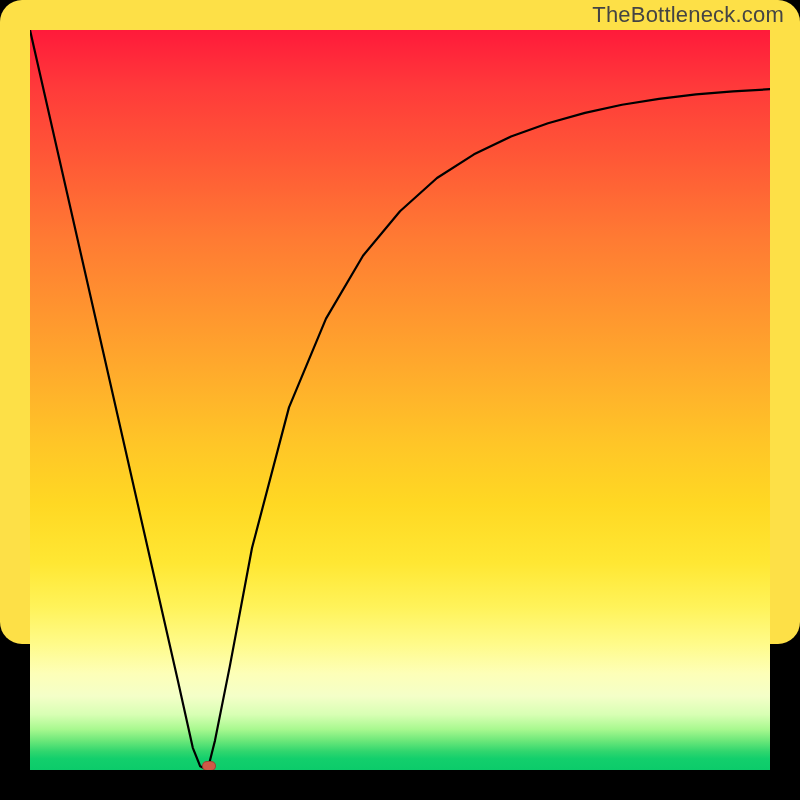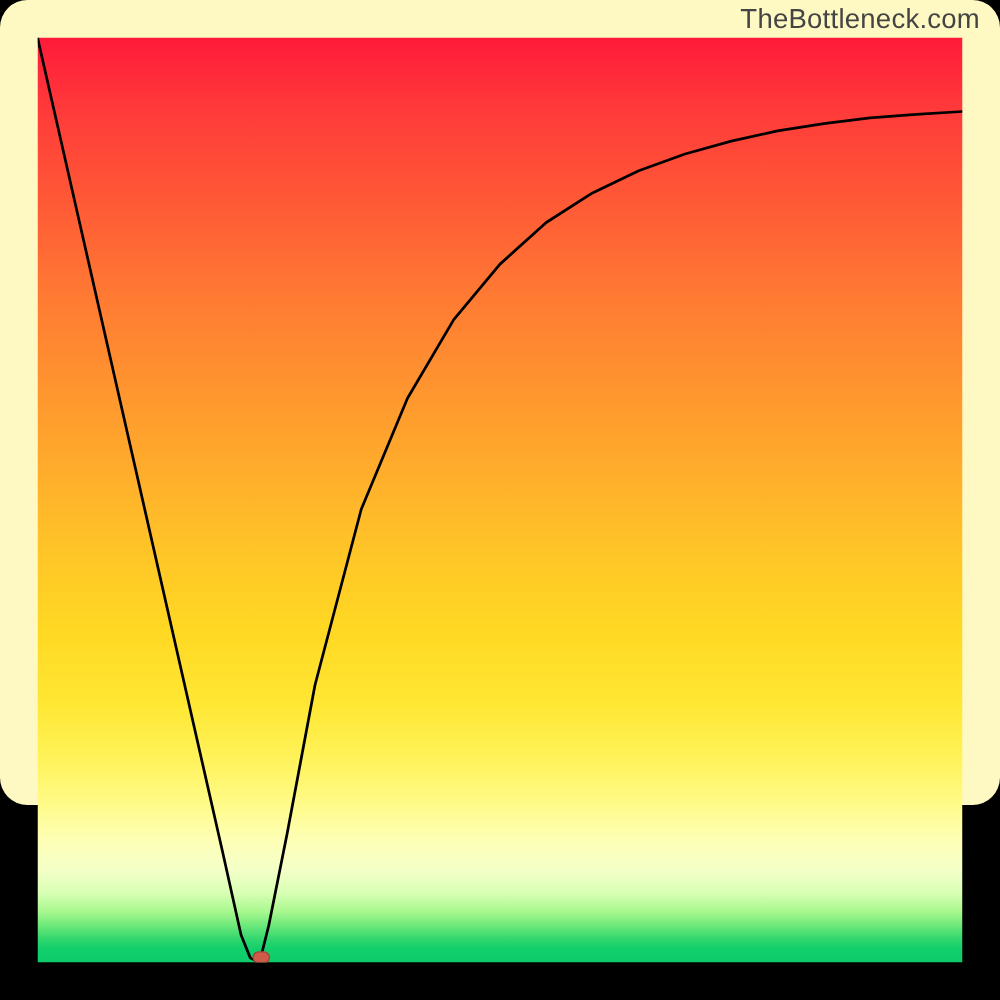--- a/index.html
+++ b/index.html
@@ -8,21 +8,21 @@
     width: 800px;
     height: 800px;
     overflow: hidden;
     background: #000;
     font-family: Arial, Helvetica, sans-serif;
   }
   .frame {
     position: relative;
     width: 800px;
     height: 644px;
-    background: #fef9c3;
+    background: #fde047;
     border-radius: 22px;
   }
   .watermark {
     position: absolute;
     top: 2px;
     right: 16px;
     color: #444;
     font-size: 22px;
     font-weight: 500;
     z-index: 10;

